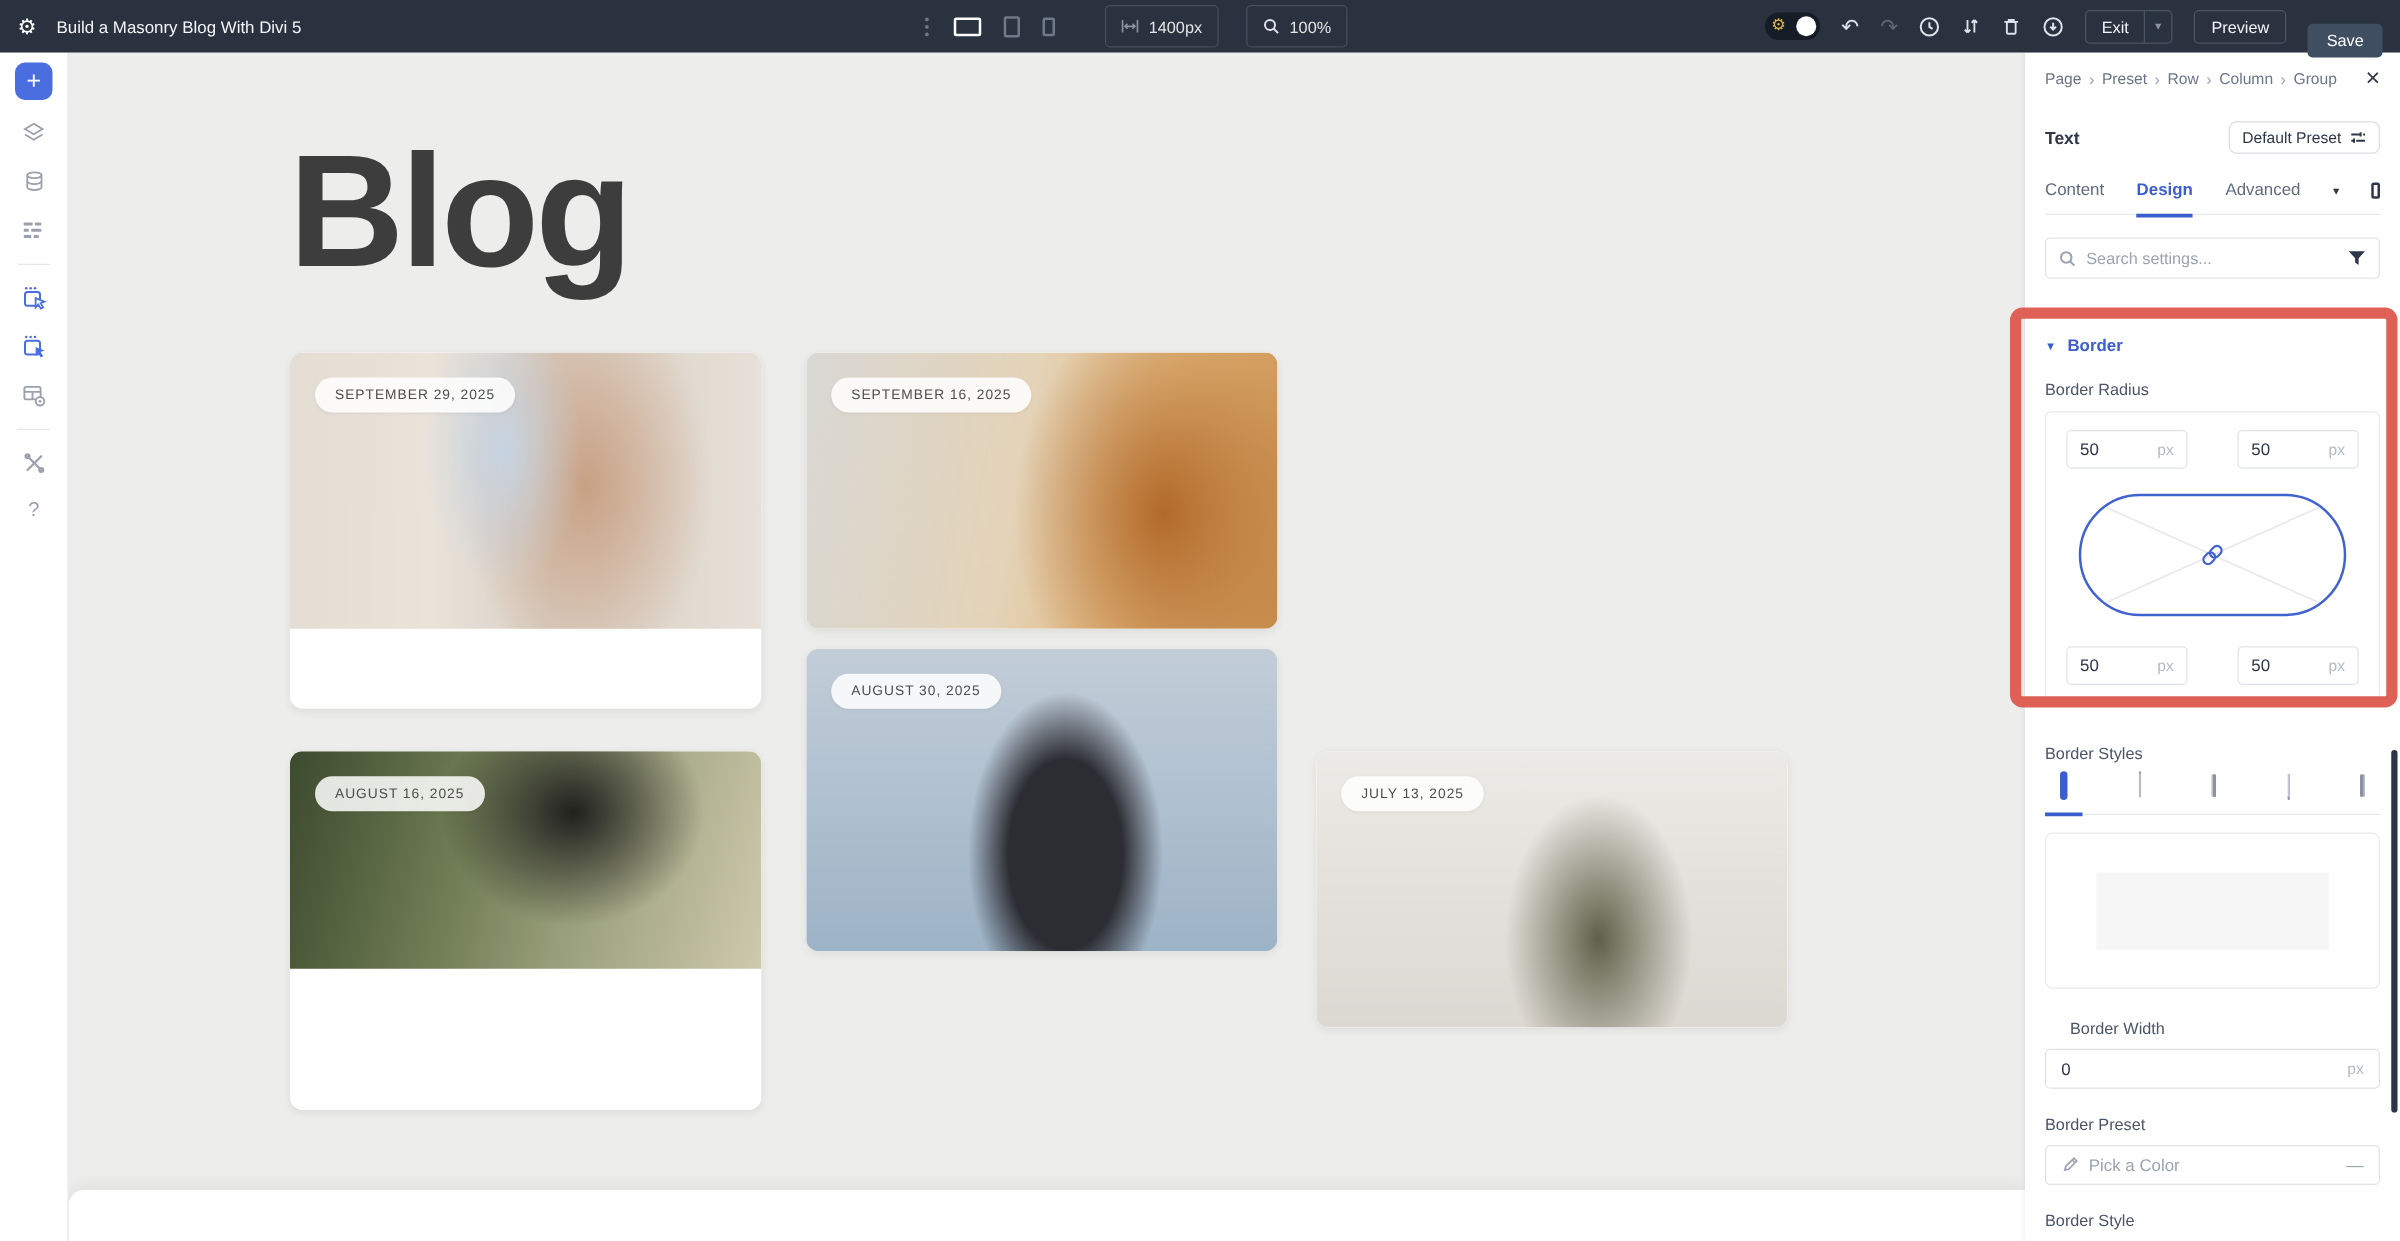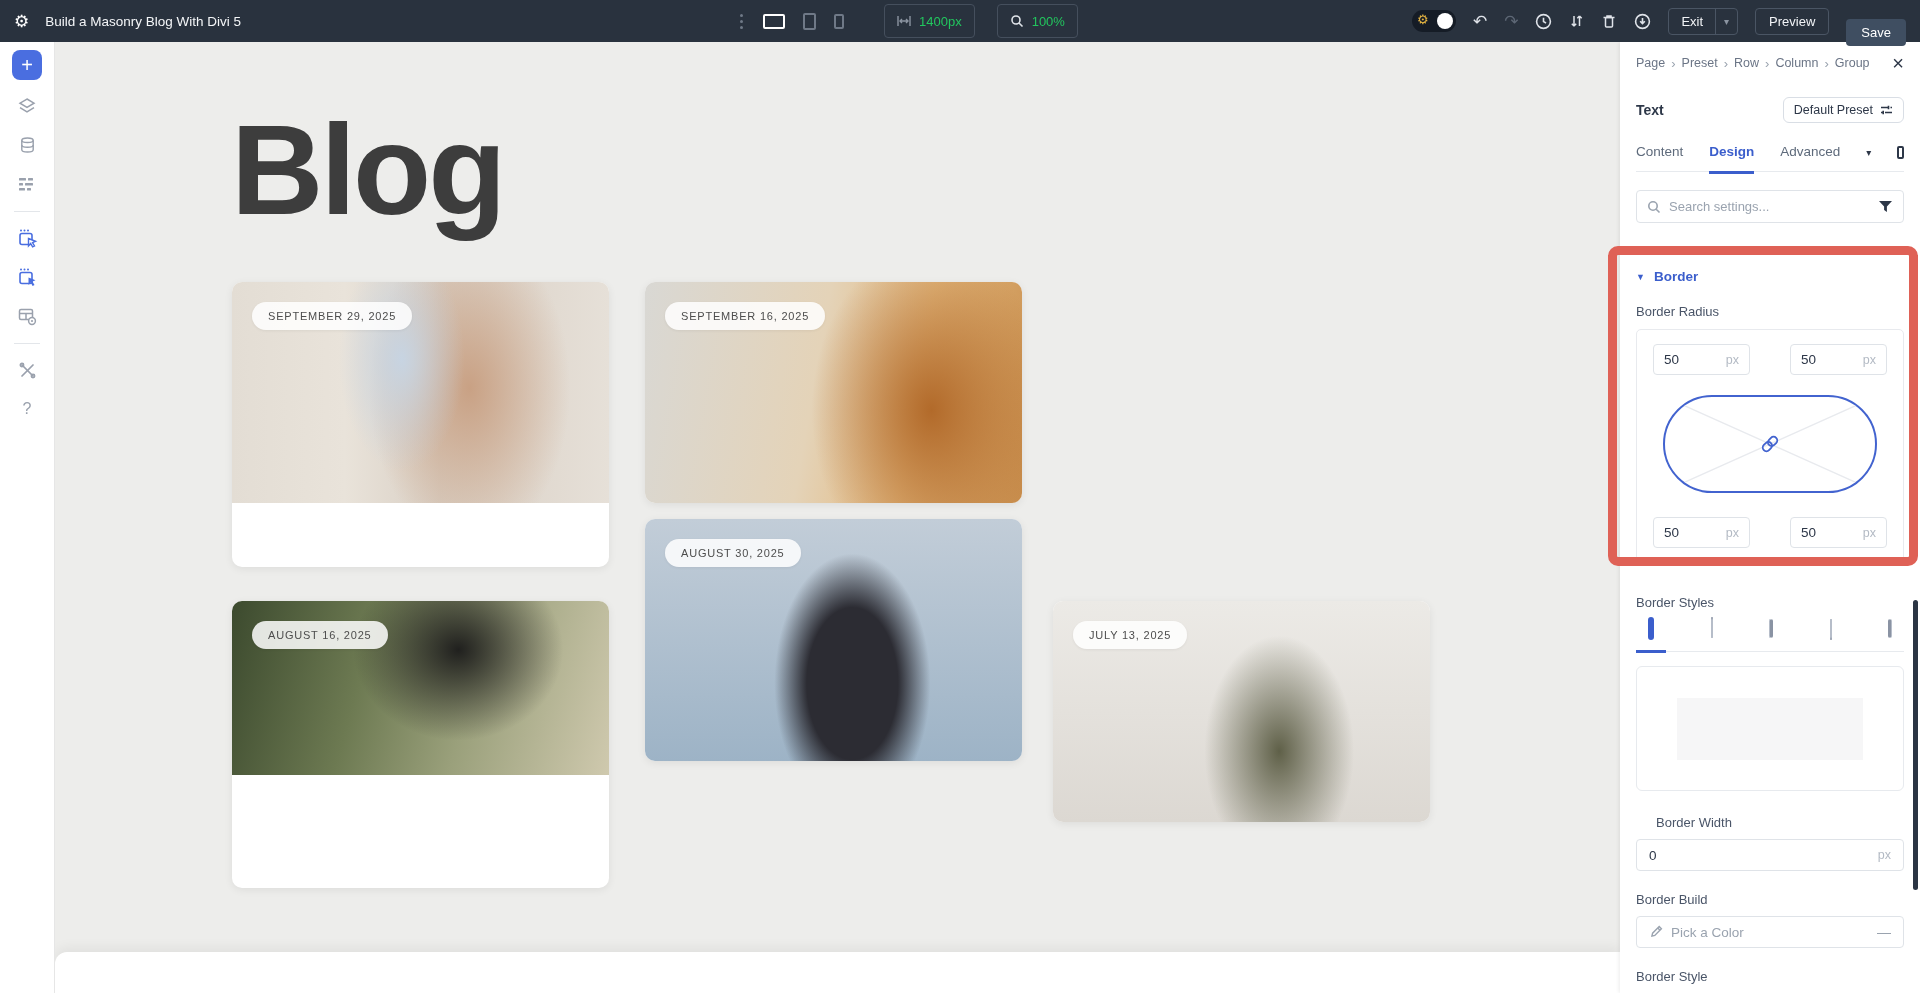--- a/index.html
+++ b/index.html
@@ -12,21 +12,21 @@
   .tb-left { display:flex; align-items:center; gap:16px; padding-left:14px; width:740px; }
   .tb-gear { font-size:17px; color:#fff; cursor:pointer; }
   .tb-title { font-size:13.5px; color:#f4f6f8; font-weight:400; }
   .tb-center { display:flex; align-items:center; }
   .tb-dots { display:flex; flex-direction:column; gap:3px; margin-right:20px; }
   .tb-dots i { width:3px; height:3px; border-radius:50%; background:#6f7987; }
   .device { border-radius:2px; margin-right:18px; }
   .device.desktop { width:22px; height:15px; border:2px solid #fff; }
   .device.tablet { width:13px; height:17px; border:2px solid #6f7987; }
   .device.phone  { width:10px; height:15px; border:2px solid #6f7987; }
-  .tb-field { display:flex; align-items:center; gap:8px; border:1px solid #454f5d; border-radius:4px; height:26px; padding:16px 12px; color:#22c55e; font-size:13px; margin-left:22px; }
+  .tb-field { display:flex; align-items:center; gap:8px; border:1px solid #454f5d; border-radius:4px; height:26px; padding:16px 12px; color:#e5e5e5; font-size:13px; margin-left:22px; }
   .tb-right { margin-left:auto; display:flex; align-items:center; gap:17px; padding-right:14px; }
   .toggle { width:44px; height:22px; background:#151c26; border-radius:11px; position:relative; cursor:pointer; }
   .toggle .sun { position:absolute; left:5px; top:2px; font-size:13px; color:#e3b341; }
   .toggle .knob { position:absolute; right:3px; top:3px; width:16px; height:16px; border-radius:50%; background:#fff; }
   .tb-ic { color:#dfe3e9; display:flex; align-items:center; cursor:pointer; font-size:17px; line-height:1; }
   .tb-ic.disabled { color:#5d6775; }
   .btn-outline { border:1px solid #4a5564; border-radius:4px; color:#f2f4f7; font-size:13px; height:27px; display:flex; align-items:center; cursor:pointer; }
   .btn-exit-main { padding:0 12px; }
   .btn-exit-caret { border-left:1px solid #4a5564; padding:0 8px; color:#8b94a1; font-size:10px; height:100%; display:flex; align-items:center; }
   .btn-preview { padding:0 13px; }
@@ -383,21 +383,21 @@
     <div class="preview-box">
       <div class="preview-rect"></div>
     </div>
 
     <div class="field-label" style="margin-top:24px;margin-left:20px;">Border Width</div>
     <div class="wide-field">
       <input type="text" value="0" style="">
       <span class="unit">px</span>
     </div>
 
-    <div class="field-label" style="margin-top:21px;">Border Build</div>
+    <div class="field-label" style="margin-top:21px;">Border Preset</div>
     <div class="wide-field color-field">
       <svg width="14" height="14" viewBox="0 0 14 14" fill="none" stroke="#9aa3af" stroke-width="1.4">
           <path d="M10.2 1.6l2.2 2.2-6.6 6.6-2.9.7.7-2.9z"></path>
           <path d="M8.8 3l2.2 2.2"></path>
         </svg>
       <input type="text" placeholder="Pick a Color" style="">
       <span class="dash">—</span>
     </div>
 
     <div class="field-label" style="margin-top:21px;">Border Style</div>

